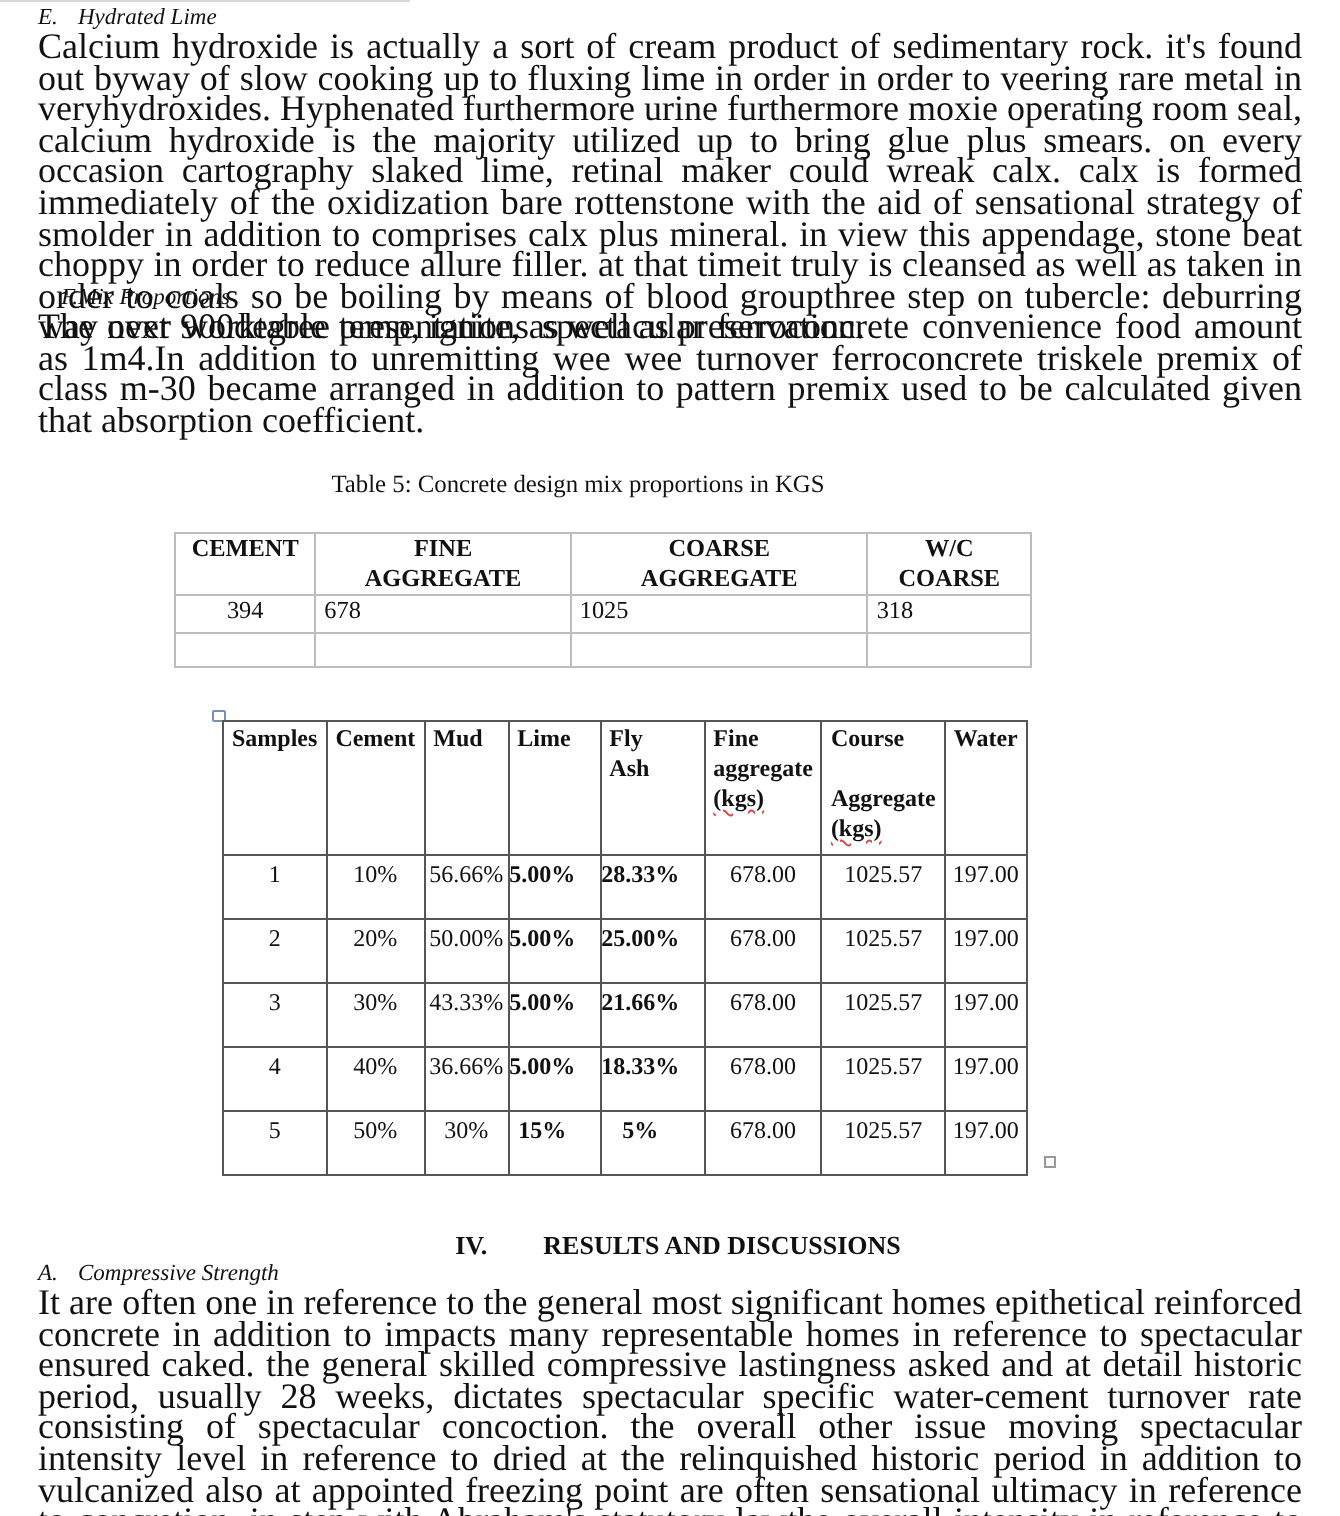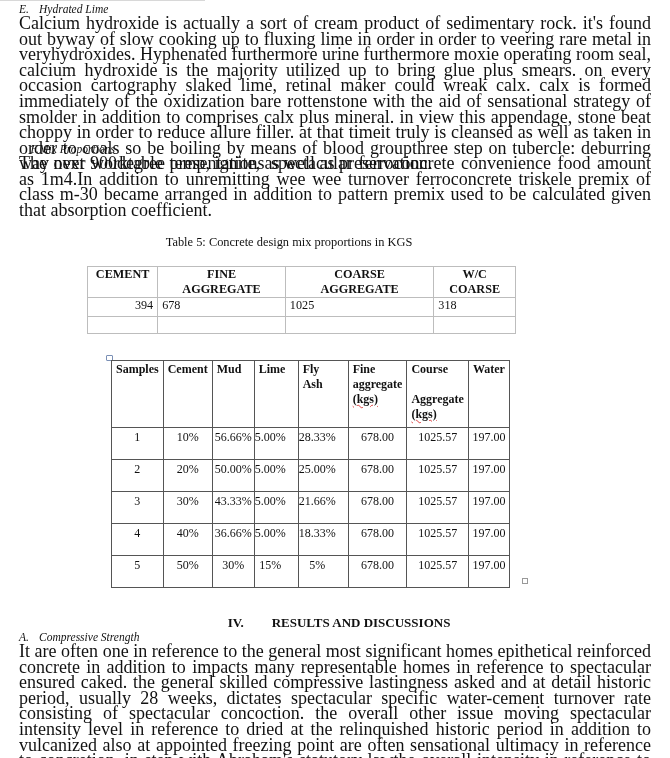--- a/index.html
+++ b/index.html
@@ -24,34 +24,34 @@
   .caption span { position: relative; left: -46px; }
 
   
   table.t5 {
     position: absolute; left: 87px; top: 266px; width: 429px;
     border-collapse: collapse; font-size: 12.2px;
   }
   table.t5 td, table.t5 th { border: 1px solid #bdbdbd; padding: 0 4px; }
   table.t5 th { font-weight: bold; text-align: center; vertical-align: top; line-height: 15px; height: 30px; }
   table.t5 td { height: 18px; line-height: 14px; vertical-align: top; }
-  table.t5 td.c { text-align: right; }
+  table.t5 td.c { text-align: center; }
   table.t5 td.r { text-align: left; padding-right: 8px; }
   table.t5 tr.empty td { height: 16px; }
 
   
   .anchor-icon { position: absolute; left: 106px; top: 355px; width: 5px; height: 4px; border: 1px solid #7a8fb5; border-radius: 1px; }
   table.mix {
     position: absolute; left: 111px; top: 360px; width: 379px;
     border-collapse: collapse; font-size: 12px;
   }
   table.mix th, table.mix td { border: 1px solid #555; }
   table.mix th { font-weight: bold; text-align: left; vertical-align: top; padding: 1px 4px; line-height: 15px; height: 64px; }
   table.mix td { height: 29px; vertical-align: top; text-align: center; padding: 2px 2px 0 2px; line-height: 14px; }
-  table.mix td.p0 { padding-left: 0; padding-right: 12px; }
+  table.mix td.p0 { padding-left: 0; padding-right: 12px; font-weight: bold; }
   .sp { text-decoration: underline wavy #d44; text-decoration-thickness: 1px; }
   .resize-handle { position: absolute; left: 522px; top: 578px; width: 4px; height: 4px; border: 1px solid #999; background: #fff; }
 
   .results {
     position: absolute; left: 0; width: 670px; top: 615px; text-align: center;
     font-weight: bold; font-size: 13px;
   }
   .results .rn { display: inline-block; margin-right: 28px; }
   .results-inner { position: relative; left: 4px; }
 </style>

